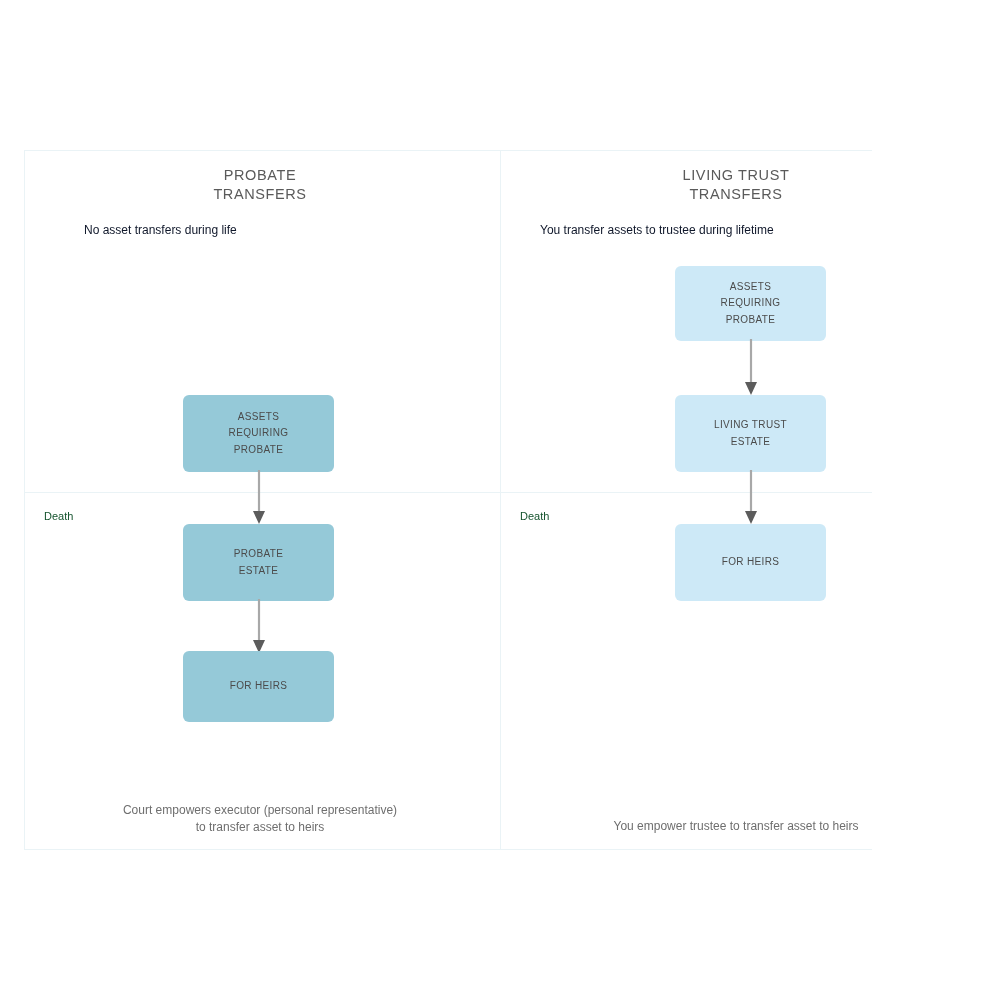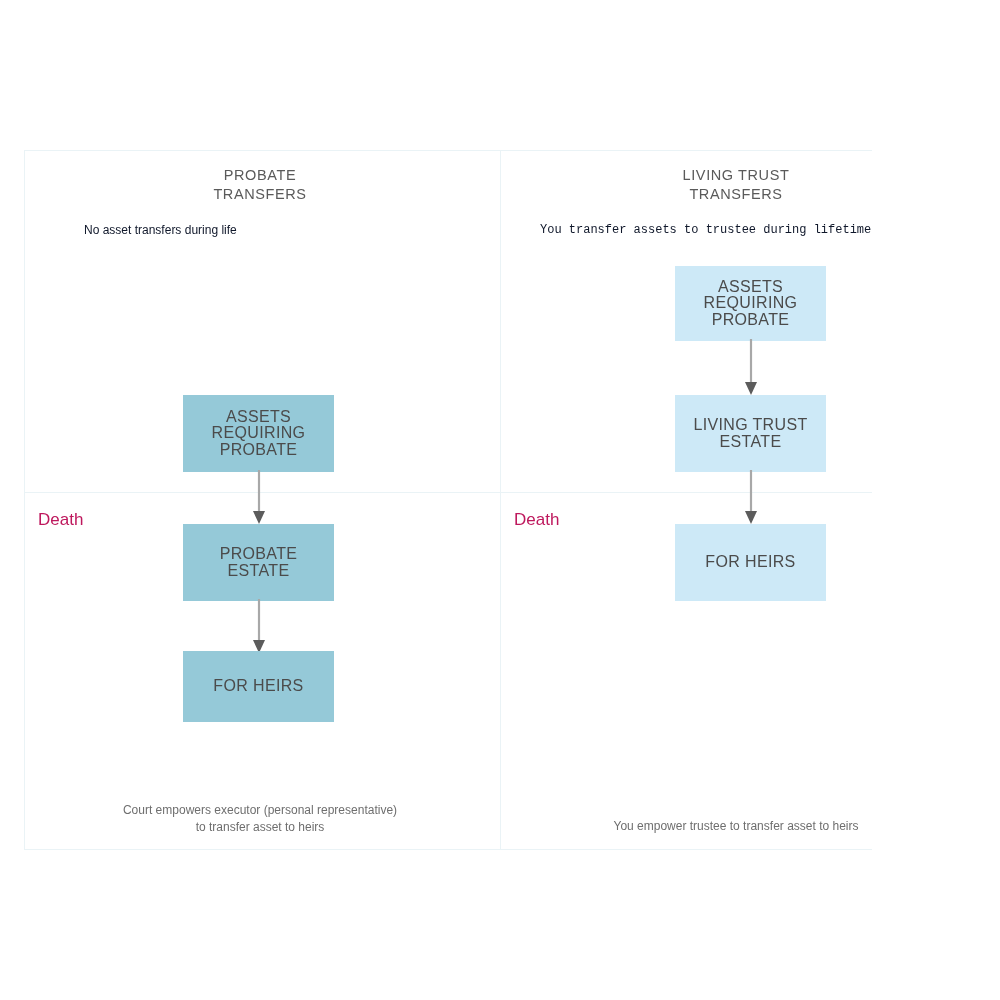--- a/index.html
+++ b/index.html
@@ -67,37 +67,39 @@
   .panel-caption {
     position: absolute;
     text-align: center;
     font-size: 12px;
     line-height: 17px;
     color: #6e6e6e;
     white-space: pre-line;
   }
   .death-label {
     position: absolute;
-    font-size: 17px;
-    color: #be185d;
+    font-size: 11px;
+    color: #14532d;
+    margin-left: 6px;
   }
 
   
   .node {
     position: absolute;
     display: flex;
     align-items: center;
     justify-content: center;
     text-align: center;
-    font-size: 16px;
+    font-size: 10px;
     line-height: 16.5px;
     color: #4b4b4b;
     letter-spacing: 0.35px;
     white-space: pre-line;
     box-sizing: border-box;
+    border-radius: 6px;
   }
   .node.teal  { background: #95c9d8; }
   .node.blue  { background: #cde9f7; }
 
   
   .connector {
     position: absolute;
     pointer-events: none;
   }
 </style>
@@ -141,21 +143,21 @@
   <div class="node teal" style="left:183px; top:651px; width:151px; height:71px;">
     <span>FOR HEIRS</span>
   </div>
 
   <div class="panel-caption" style="left:64px; top:802px; width:392px;">Court empowers executor (personal representative)
 to transfer asset to heirs</div>
 
   <div class="panel-title" style="left:560px; top:166px; width:352px;">LIVING TRUST
 TRANSFERS</div>
 
-  <div class="panel-sub" style="left:540px; top:222px; width:392px;font-family:Liberation Mono, monospace;">You transfer assets to trustee during lifetime</div>
+  <div class="panel-sub" style="left:540px; top:222px; width:392px;">You transfer assets to trustee during lifetime</div>
 
   <div class="node blue" style="left:675px; top:266px; width:151px; height:75px;">
     <span>ASSETS
 REQUIRING
 PROBATE</span>
   </div>
 
   <svg class="connector" style="left:741px; top:339px; width:20px; height:58px;" viewBox="0 0 20 58">
     <line x1="10" y1="0" x2="10" y2="47" stroke="#a8a8a8" stroke-width="2.2"></line>
     <polygon points="4,43 16,43 10,56" fill="#5c5c5c"></polygon>

